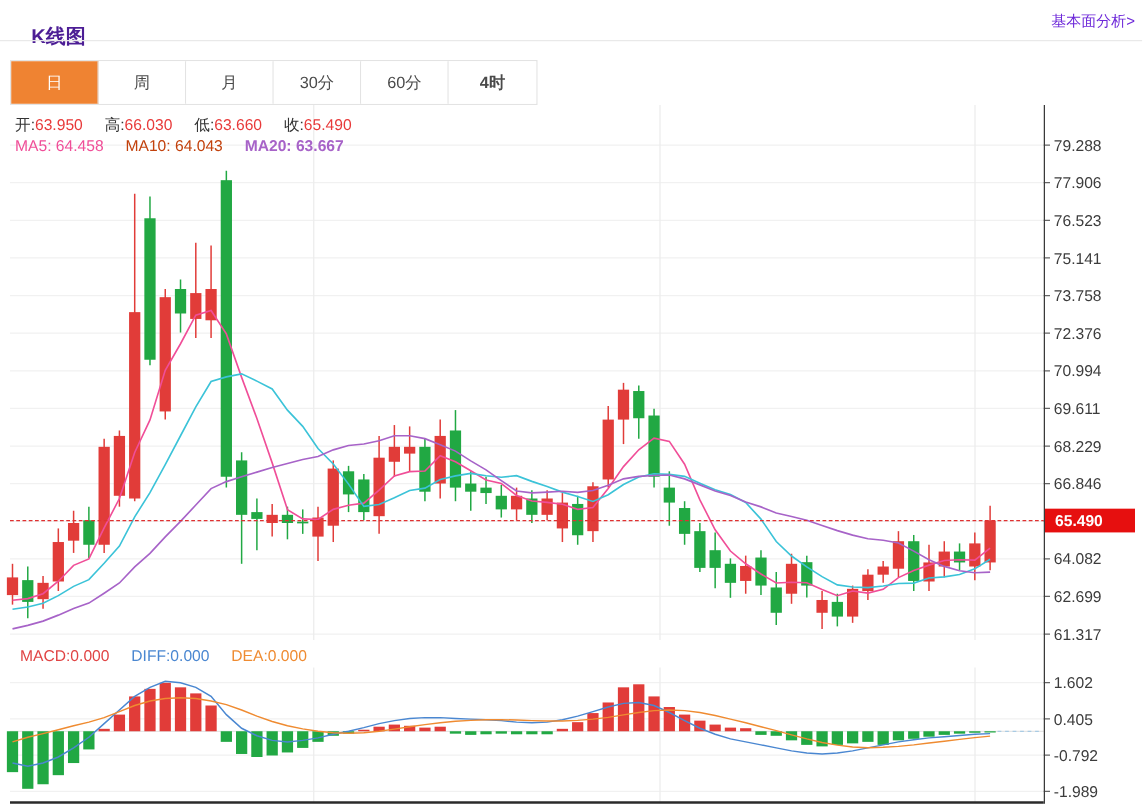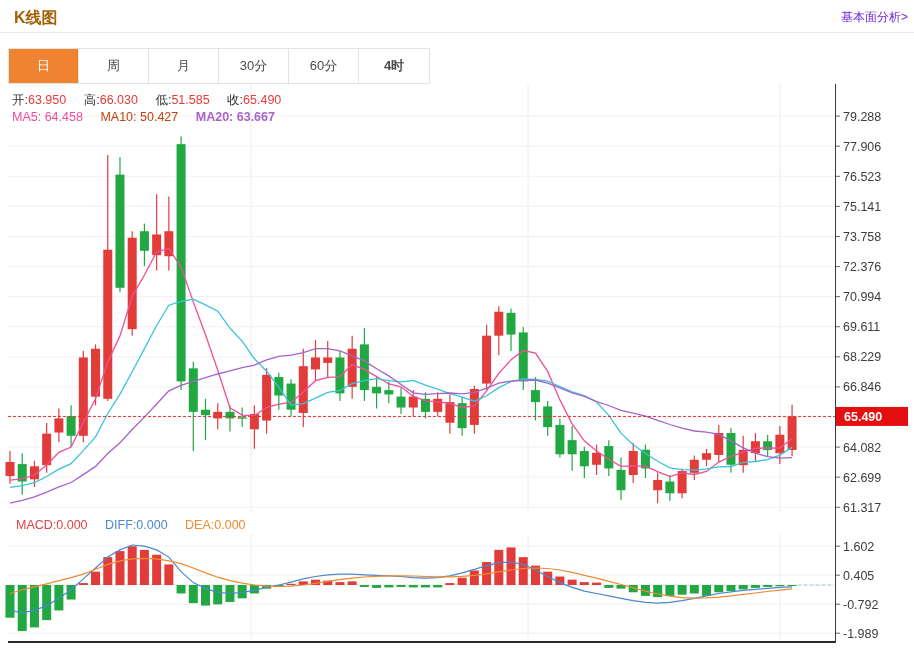--- a/index.html
+++ b/index.html
@@ -1,17 +1,17 @@
 <!DOCTYPE html>
 <html><head>
 <meta charset="utf-8">
 <style>
   html,body{margin:0;padding:0;background:#fff;font-family:"Liberation Sans",sans-serif;}
   .page{position:relative;width:914px;height:648px;background:#fff;overflow:hidden;}
-  .page-title{position:absolute;left:10px;top:4px;font-size:16px;font-weight:bold;color:#a16207;margin:4px;}
+  .page-title{position:absolute;left:10px;top:4px;font-size:16px;font-weight:bold;color:#4c1d95;margin:15px;}
   .fund-link{position:absolute;right:6px;top:9px;font-size:12px;color:#6d28d9;text-decoration:none;cursor:pointer;}
   .divider{position:absolute;left:0;top:32px;width:914px;height:1px;background:#e9e9e9;}
   .tabbar{position:absolute;left:8px;top:48px;display:flex;border:1px solid #e3e3e3;height:36px;box-sizing:border-box;background:#fff;}
   .tab{width:70px;height:34px;line-height:34px;text-align:center;font-size:13px;color:#4a4a4a;border-right:1px solid #e3e3e3;cursor:pointer;box-sizing:border-box;background:#fff;}
   .tab:last-child{border-right:none;font-weight:bold;}
   .tab.active{background:#ef8332;color:#fff;}
   .chart-svg{position:absolute;left:0;display:block;}
   #main-svg{top:84px;}
   #macd-svg{top:512px;}
   .overlay-row{position:absolute;white-space:nowrap;font-size:12.5px;z-index:5;}
@@ -313,27 +313,27 @@
       <polyline points="10,98.4 22.22,100.9 34.44,98.4 46.660000000000004,93.6 58.88,86.3 71.1,77.8 83.32000000000001,66.9 95.54,56.0 107.76,45.1 119.98,37.9 132.2,33.0 144.42000000000002,34.2 156.64000000000001,37.9 168.86,45.1 181.08,59.7 193.3,70.6 205.52,76.6 217.74,80.3 229.96,81.5 242.18,80.3 254.4,78.3 266.62,75.4 278.84000000000003,73.0 291.06,70.1 303.28000000000003,66.9 315.5,64.5 327.72,62.8 339.94,62.1 352.16,62.1 364.38,62.8 376.6,63.3 388.82,63.8 401.04,64.5 413.26000000000005,65.7 425.48,66.2 437.70000000000005,65.7 449.92,63.8 462.14000000000004,60.9 474.36,57.3 486.58000000000004,53.6 498.8,50.7 511.02000000000004,50.0 523.24,52.4 535.46,58.0 547.6800000000001,64.5 559.9,70.6 572.12,75.4 584.34,79.1 596.5600000000001,81.5 608.7800000000001,83.9 621,86.3 633.22,88.7 645.44,90.4 657.6600000000001,91.2 669.88,90.4 682.1,88.7 694.32,86.3 706.5400000000001,83.9 718.76,81.5 730.98,79.8 743.2,78.3 755.4200000000001,77.4 767.64,76.4 779.86,75.4 792.08,74.9 " fill="none" stroke="#4a87d1" stroke-width="1.2"></polyline>
       <polyline points="10,81.5 22.22,77.8 34.44,74.9 46.660000000000004,71.8 58.88,68.6 71.1,65.7 83.32000000000001,62.1 95.54,57.3 107.76,52.4 119.98,48.8 132.2,46.8 144.42000000000002,46.3 156.64000000000001,46.8 168.86,48.8 181.08,51.7 193.3,56.0 205.52,60.9 217.74,65.2 229.96,68.6 242.18,71.1 254.4,73.0 266.62,74.2 278.84000000000003,74.5 291.06,74.2 303.28000000000003,73.0 315.5,71.3 327.72,69.4 339.94,67.7 352.16,66.2 364.38,65.0 376.6,64.3 388.82,63.8 401.04,63.8 413.26000000000005,64.0 425.48,64.5 437.70000000000005,64.8 449.92,64.8 462.14000000000004,64.3 474.36,63.3 486.58000000000004,61.9 498.8,59.9 511.02000000000004,58.0 523.24,56.5 535.46,56.0 547.6800000000001,56.5 559.9,58.0 572.12,60.4 584.34,63.3 596.5600000000001,66.2 608.7800000000001,69.4 621,72.5 633.22,75.9 645.44,79.1 657.6600000000001,82.0 669.88,84.1 682.1,85.6 694.32,86.1 706.5400000000001,85.8 718.76,85.1 730.98,83.9 743.2,82.4 755.4200000000001,81.0 767.64,79.5 779.86,78.1 792.08,76.9 " fill="none" stroke="#ef8b31" stroke-width="1.2"></polyline>
       <line x1="798.08" y1="73" x2="834" y2="73" stroke="#a9cbe4" stroke-dasharray="3,3"></line>
       <line x1="835.5" y1="0" x2="835.5" y2="131" stroke="#3a3a3a"></line>
       <line x1="8" y1="130" x2="835" y2="130" stroke="#2a2a2a" stroke-width="2"></line>
     </svg>
 
   <div class="overlay-row" id="quote-row">
     <span class="lb">开:</span><span class="val-red">63.950</span><span class="gap"></span>
     <span class="lb">高:</span><span class="val-red">66.030</span><span class="gap"></span>
-    <span class="lb">低:</span><span class="val-red">51.585</span><span class="gap"></span>
+    <span class="lb">低:</span><span class="val-red">63.660</span><span class="gap"></span>
     <span class="lb">收:</span><span class="val-red">65.490</span>
   </div>
 
   <div class="overlay-row" id="ma-row">
     <span class="ma5">MA5:</span> <span class="ma5">64.458</span><span class="gap"></span>
-    <span class="ma10">MA10:</span> <span class="ma10">50.427</span><span class="gap"></span>
+    <span class="ma10">MA10:</span> <span class="ma10">64.043</span><span class="gap"></span>
     <span class="ma20">MA20:</span> <span class="ma20">63.667</span>
   </div>
 
   <div class="overlay-row" id="macd-row">
     <span class="macd-l">MACD:</span><span class="macd-l">0.000</span><span class="gap"></span>
     <span class="diff-l">DIFF:</span><span class="diff-l">0.000</span><span class="gap"></span>
     <span class="dea-l">DEA:</span><span class="dea-l">0.000</span>
   </div>
 </div>
 

